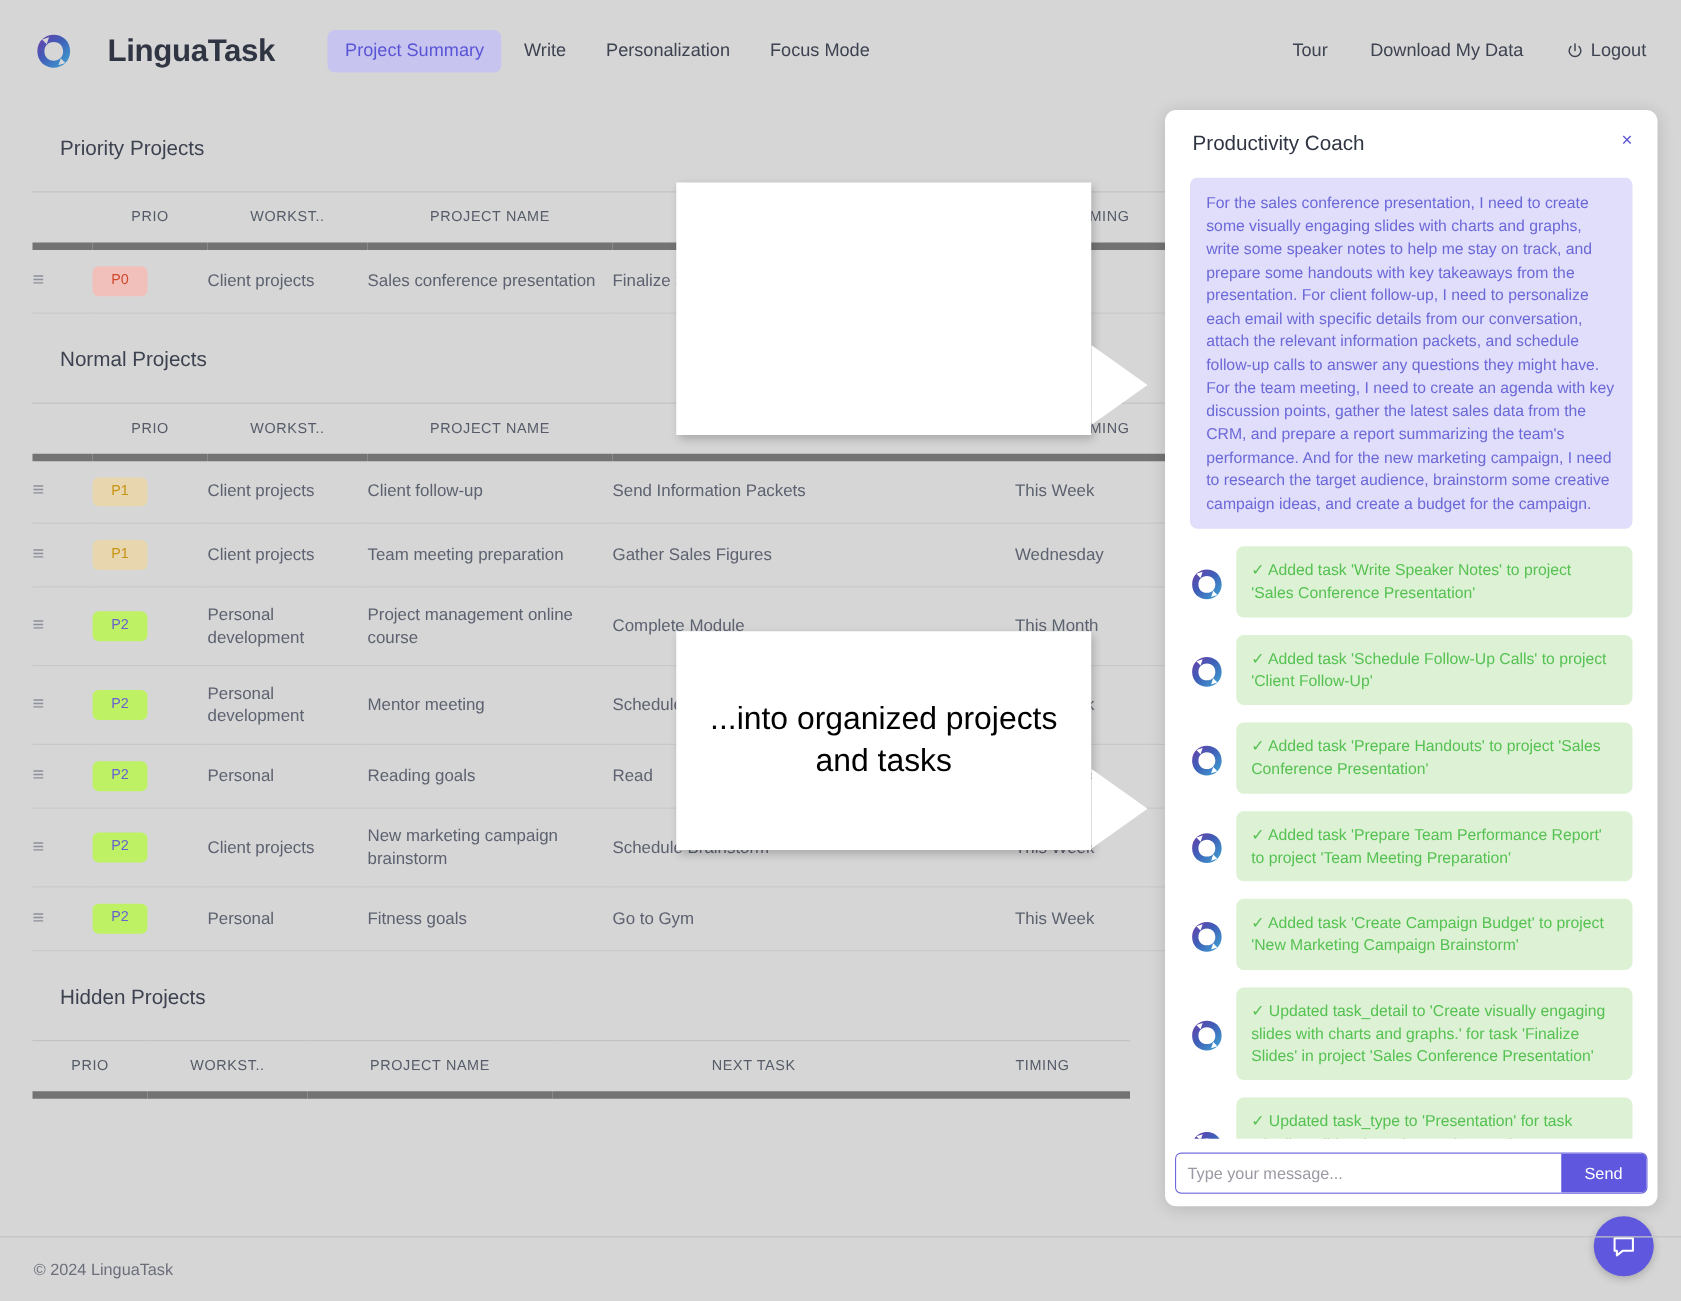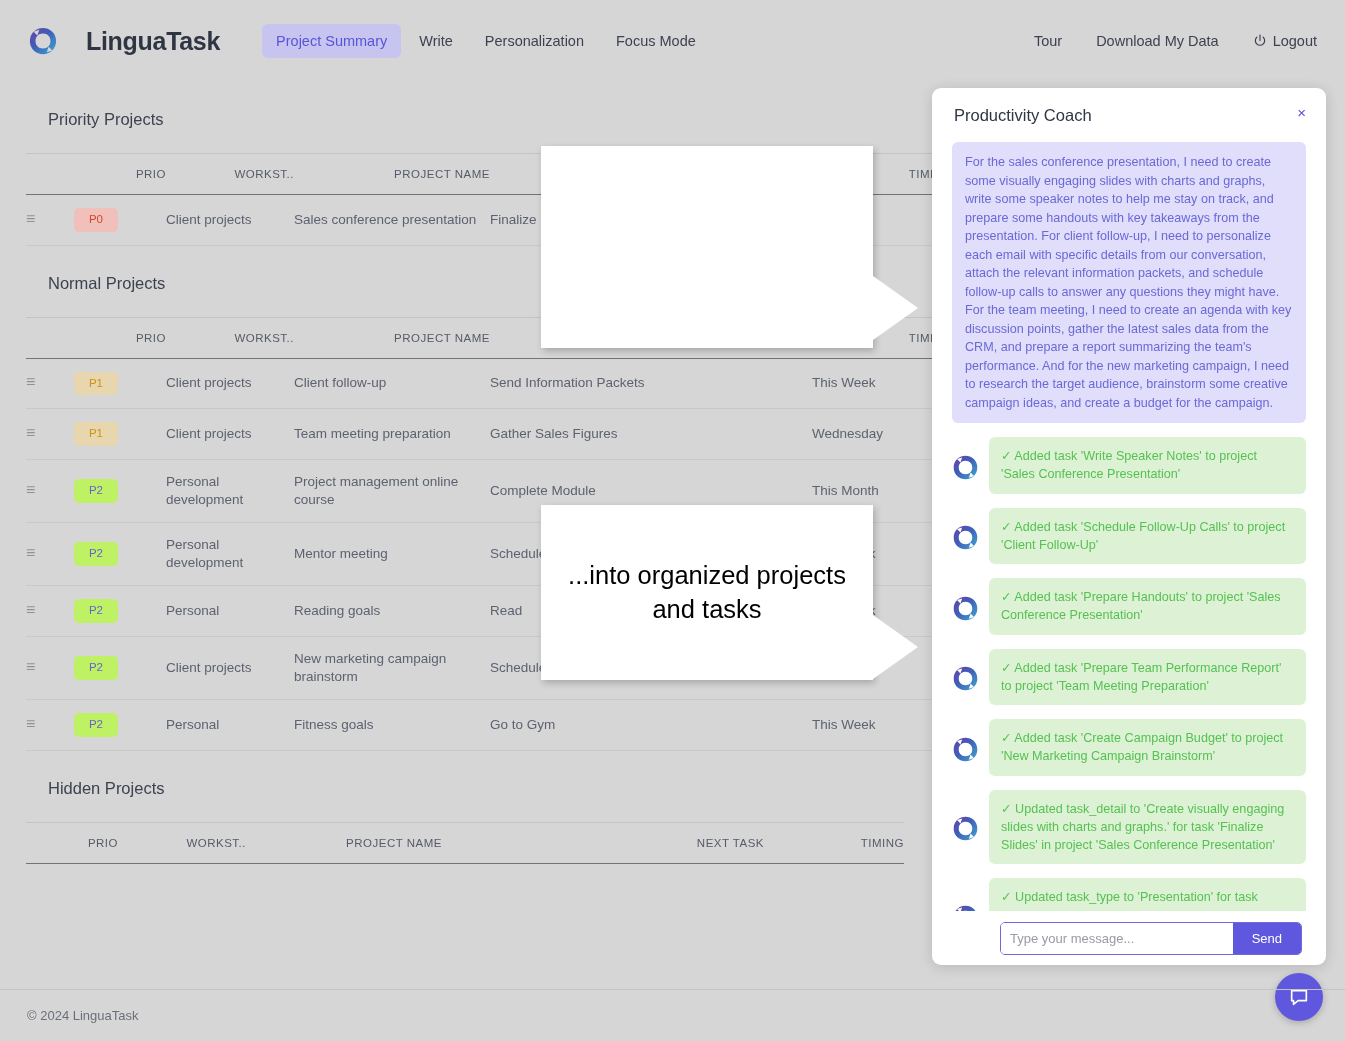--- a/index.html
+++ b/index.html
@@ -37,23 +37,23 @@
   .power-ico { width: 14px; height: 14px; display: block; }
 
   
   .content { position: absolute; top: 82px; left: 0; width: 930px; }
   .section { margin: 0 26px; }
   .section-title {
     font-size: 16.5px; color: #3d4250; padding: 28px 0 24px 22px;
   }
   table.proj { width: 100%; border-collapse: collapse; table-layout: fixed; }
   table.proj thead th {
-    font-size: 11.5px; color: #555b68; text-align: right; font-weight: normal;
+    font-size: 11.5px; color: #555b68; text-align: center; font-weight: normal;
     letter-spacing: 0.5px; padding: 14px 0;
-    border-top: 1px solid #c3c3c3; border-bottom: 1px solid #737373;
+    border-top: 1px solid #c3c3c3; border-bottom: 6px solid #737373;
   }
   table.proj tbody td {
     font-size: 13.5px; color: #5d6270; padding: 13px 0;
     border-bottom: 1px solid #c9c9c9; vertical-align: middle; line-height: 1.35;
   }
   .c-drag   { width: 48px; }
   .c-prio   { width: 92px; }
   .c-work   { width: 128px; }
   .c-name   { width: 196px; }
   .c-next   { width: 322px; }
@@ -101,21 +101,21 @@
     font-size: 12.6px; line-height: 1.47; color: #6b68d8;
   }
   .msg-bot-row { display: flex; align-items: center; gap: 10px; margin-top: 14px; }
   .bot-avatar { flex: 0 0 auto; width: 27px; height: 27px; margin-top: 4px; }
   .msg-bot {
     flex: 1; background: #ddf2d4; border-radius: 6px; padding: 10px 12px;
     font-size: 12.6px; line-height: 1.45; color: #56c153;
   }
   .chat-input-bar {
     position: absolute; left: 0; right: 0; bottom: 0; height: 54px;
-    display: flex; align-items: center; padding: 0 24px; margin-left: 44px;
+    display: flex; align-items: center; padding: 0 8px;
   }
   .input-wrap {
     flex: 1; display: flex; height: 33px; border: 1.5px solid #6f68dd;
     border-radius: 5px; overflow: hidden; background: #fff;
   }
   .chat-input {
     flex: 1; border: 0; outline: none; padding: 0 9px;
     font-size: 13px; color: #3d4250; font-family: "Liberation Sans", sans-serif;
     background: #fff;
   }

